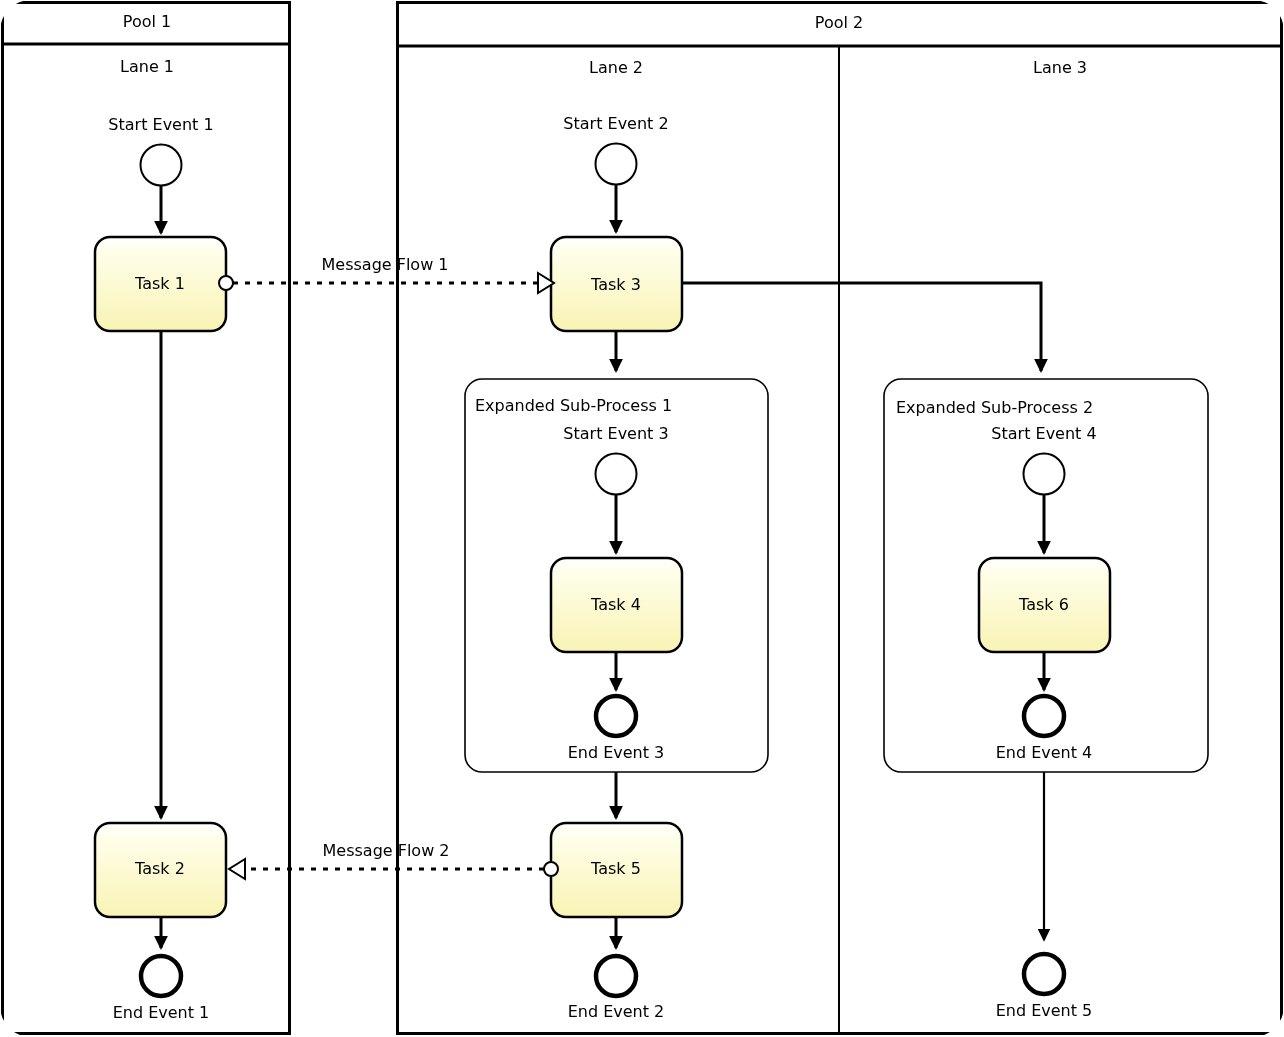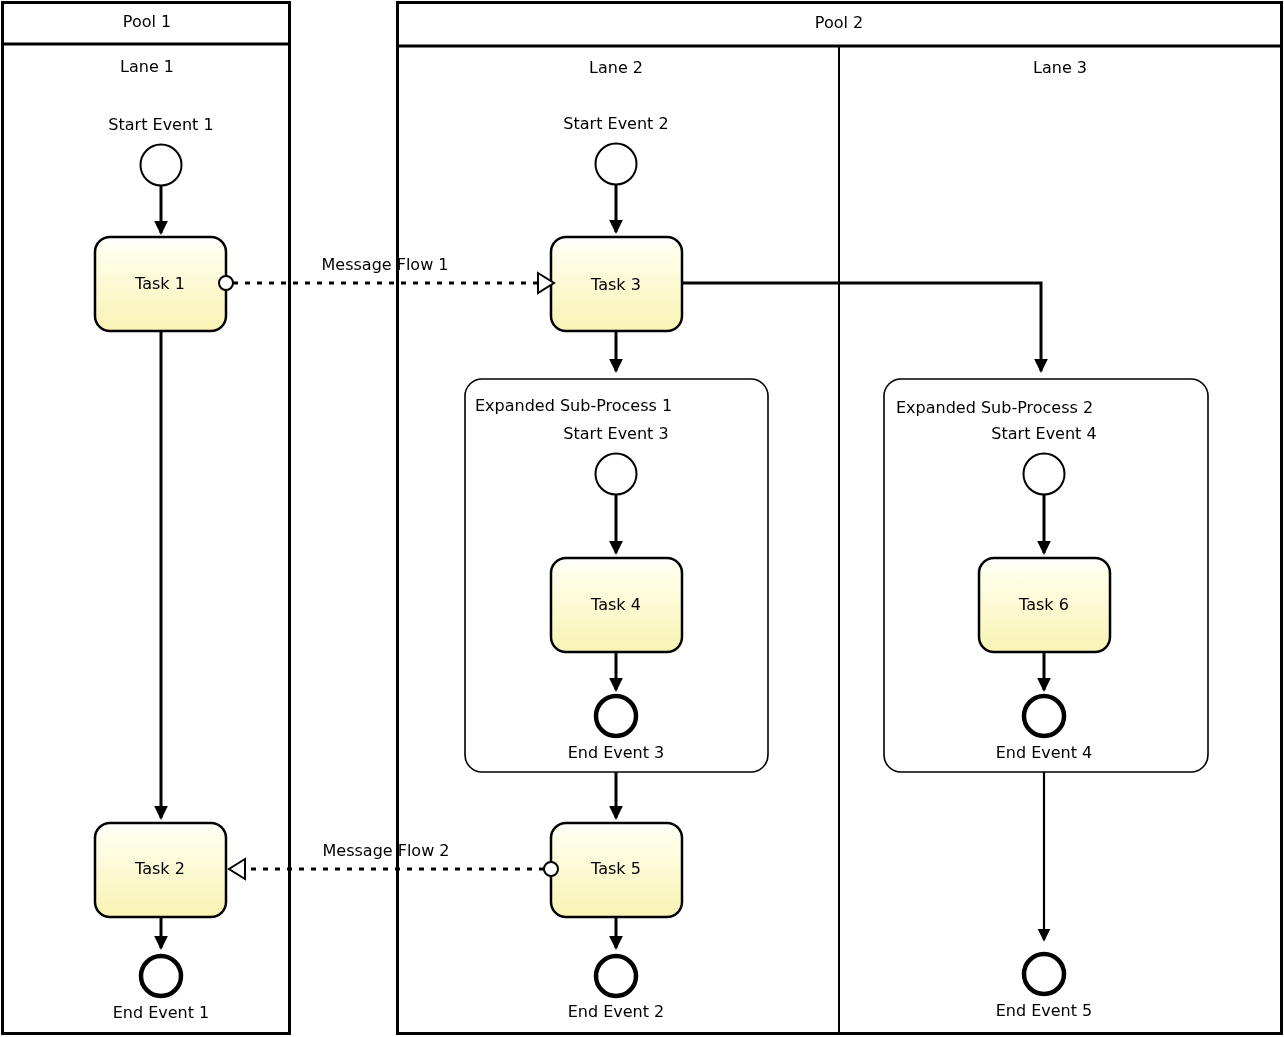--- a/index.html
+++ b/index.html
@@ -9,20 +9,21 @@
   }
   body {
     font-family: "DejaVu Sans", sans-serif;
   }
   #canvas-root {
     position: relative;
     width: 1284px;
     height: 1037px;
     background: #ffffff;
     overflow: hidden;
+    border-radius: 31px;
   }
   #bpmn-svg {
     position: absolute;
     left: 0;
     top: 0;
   }
   .pool-rect, .lane-rect {
     fill: none;
     stroke: #000000;
   }

